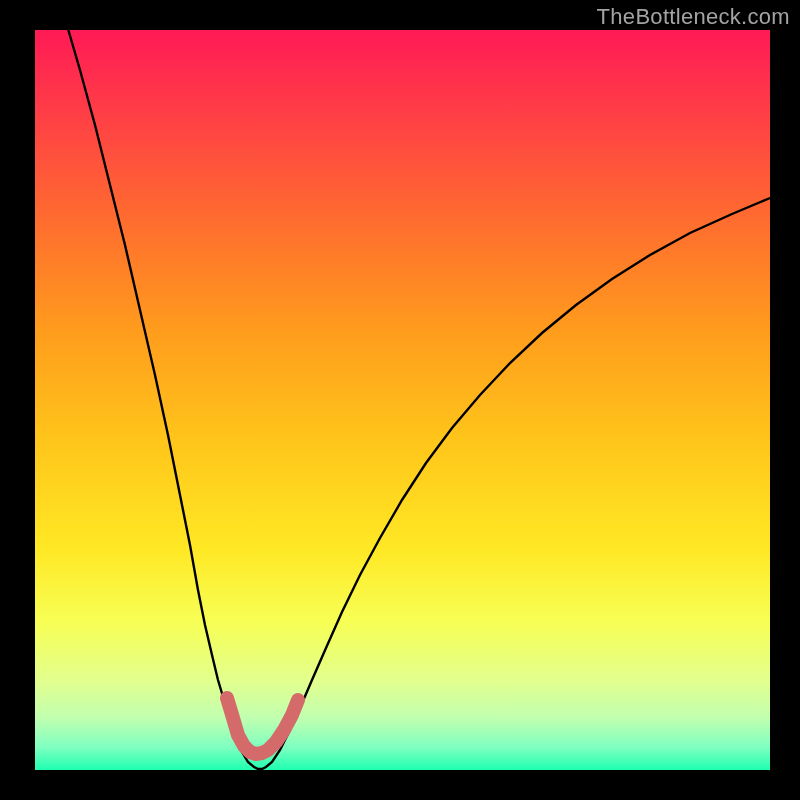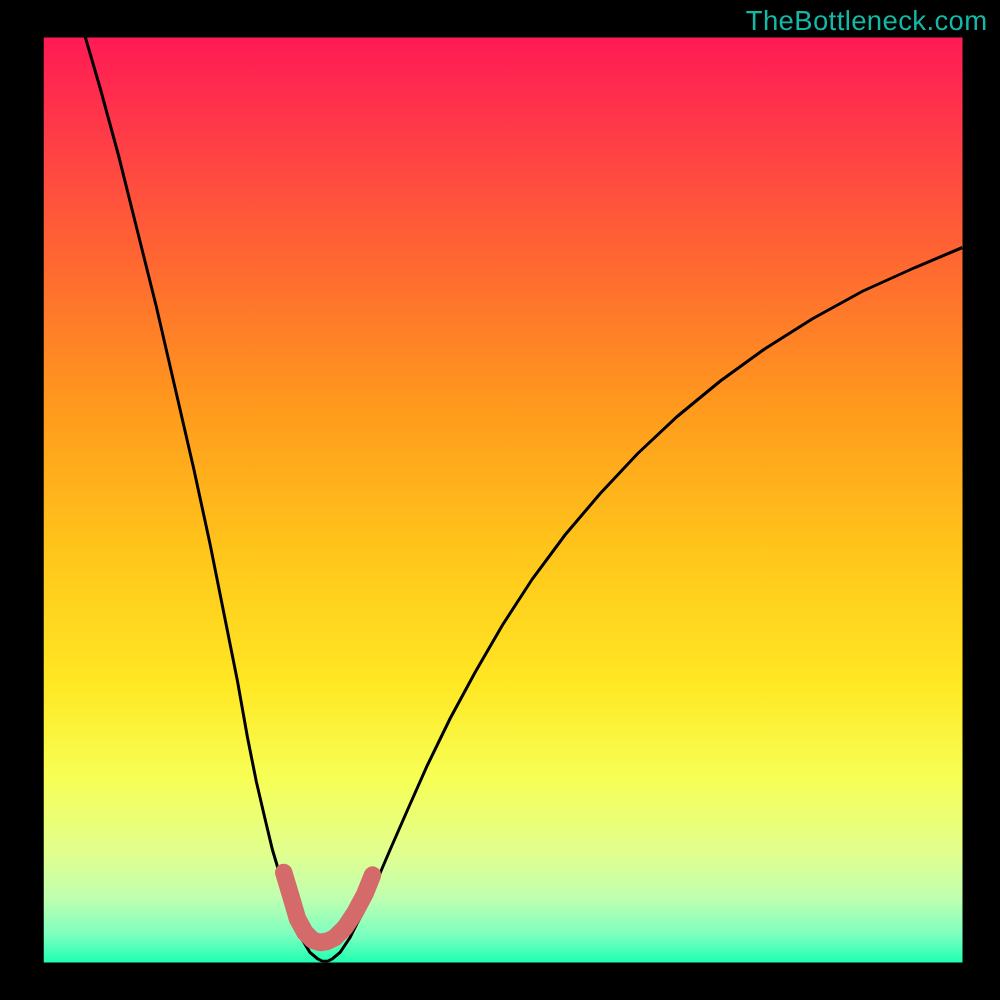--- a/index.html
+++ b/index.html
@@ -14,21 +14,21 @@
   .outer {
     position: relative;
     width: 800px;
     height: 800px;
     background: #000;
   }
   .watermark {
     position: absolute;
     top: 4px;
     right: 10px;
-    color: #14b8a6;
+    color: #a3a3a3;
     font-size: 22px;
     font-weight: 500;
     letter-spacing: 0.3px;
     z-index: 10;
   }
   svg {
     position: absolute;
     top: 0;
     left: 0;
   }

